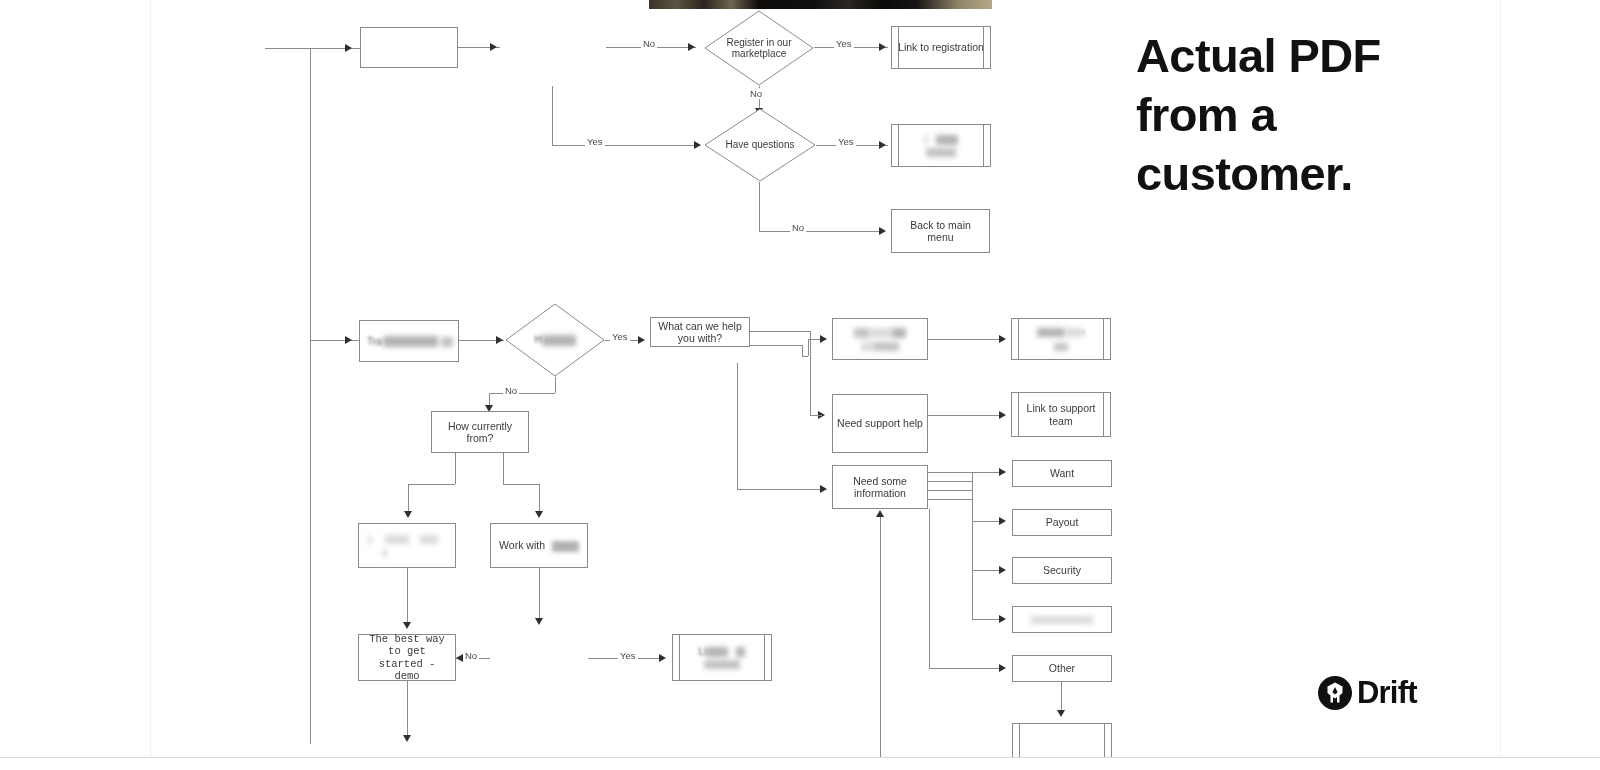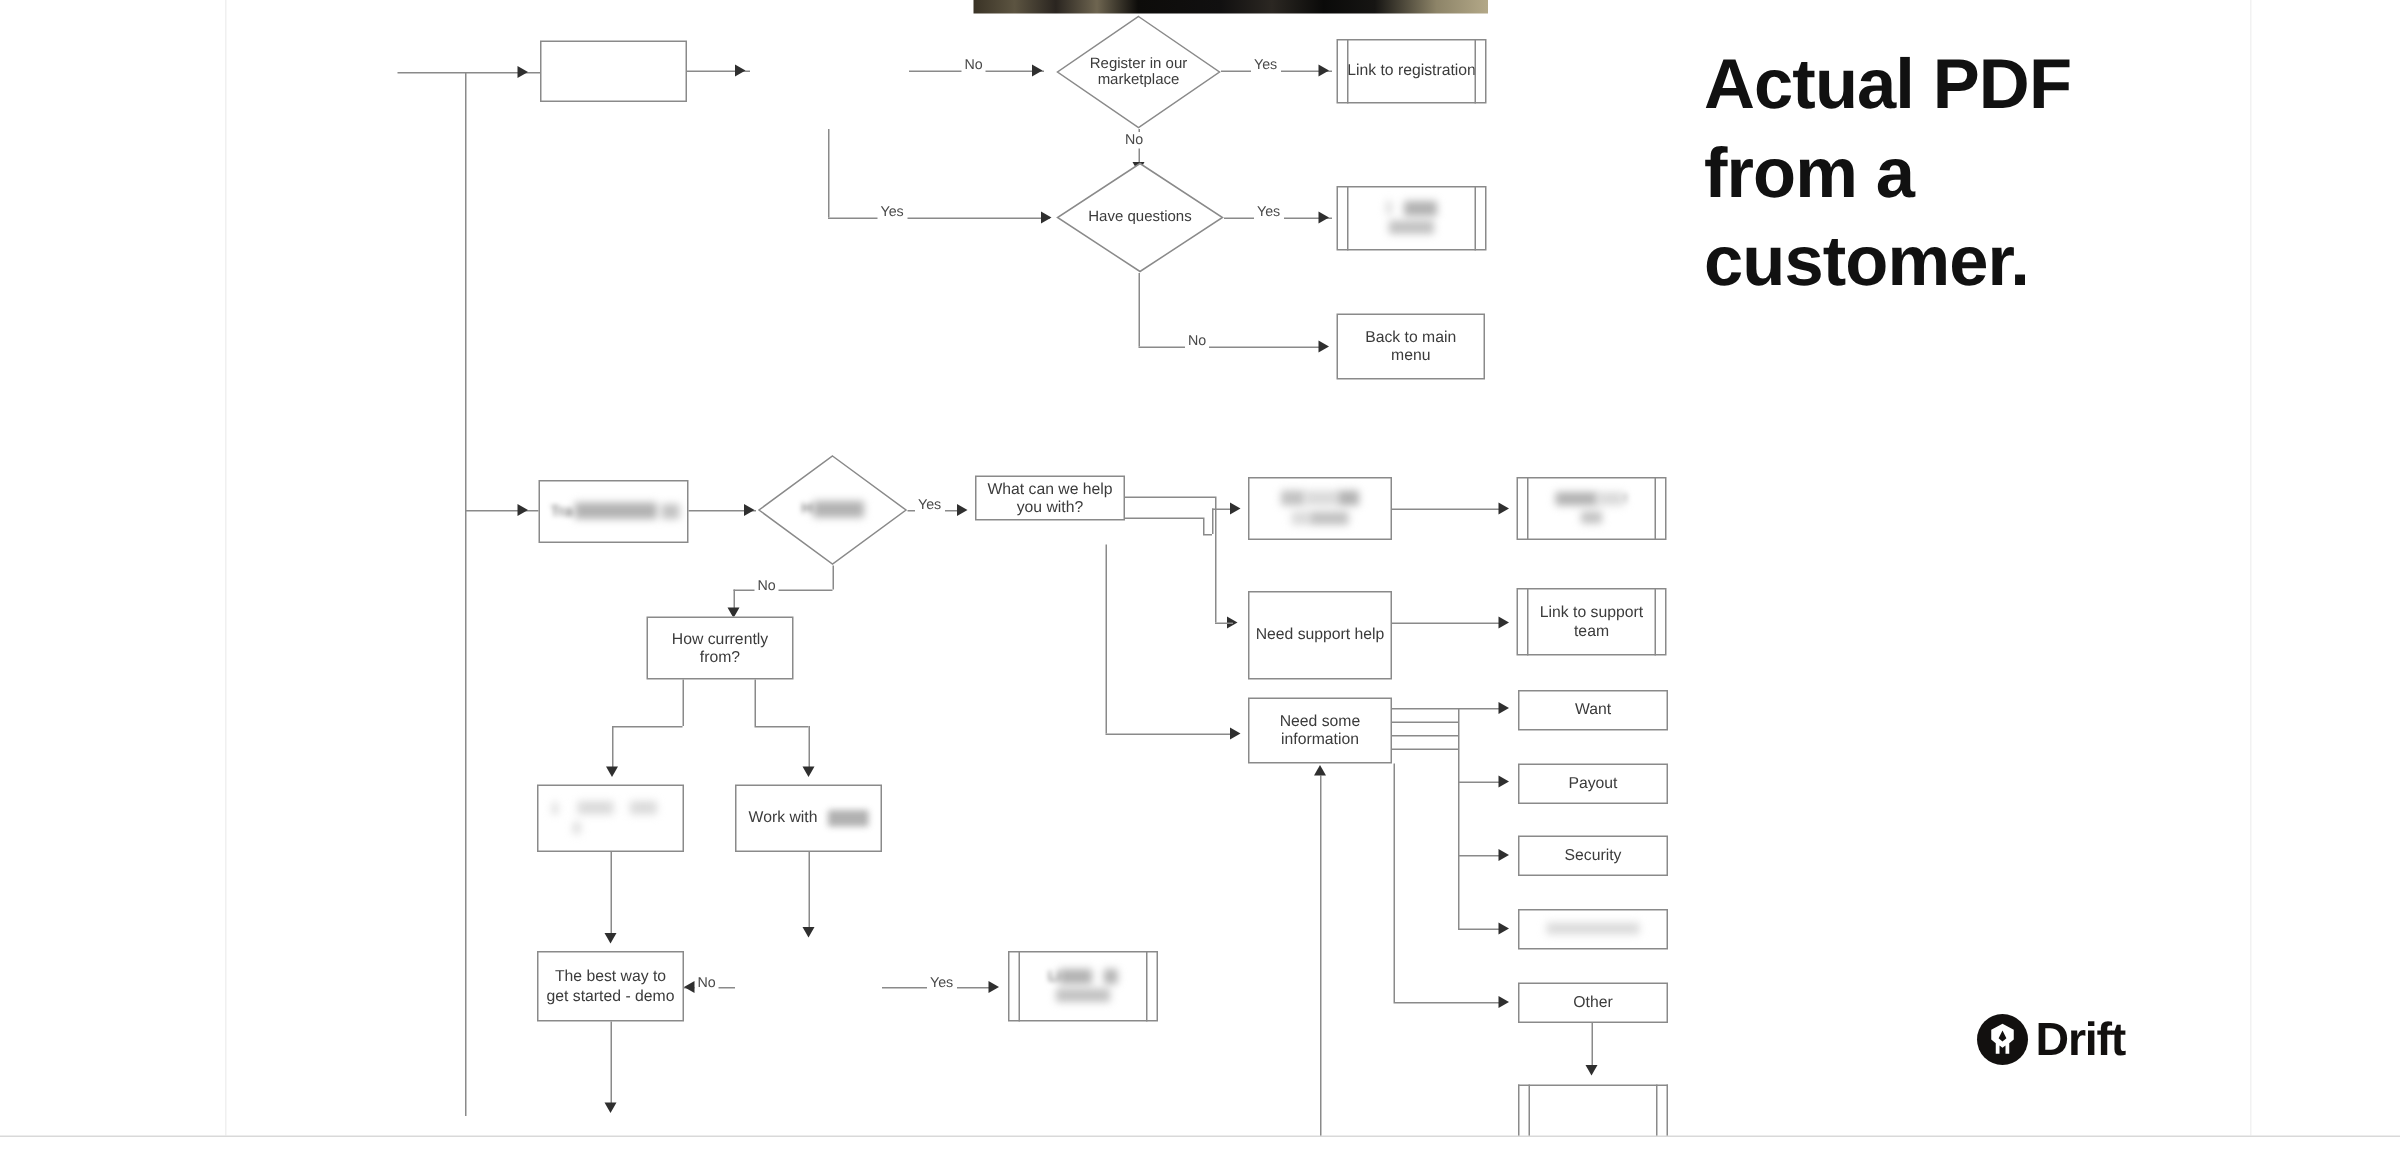--- a/index.html
+++ b/index.html
@@ -374,21 +374,21 @@
         <span class="redact dk" style="width:27px;height:11px;margin-left:4px;"></span>
       </span>
     </div>
 
     <div class="ln v" style="left:407px; top:568px; height:58px;"></div>
     <div class="arw d" style="left:403px; top:622px;"></div>
 
     <div class="ln v" style="left:539px; top:568px; height:54px;"></div>
     <div class="arw d" style="left:535px; top:618px;"></div>
 
-    <div class="node" style="left:358px; top:634px; width:98px; height:47px;">
+    <div class="node" style="left:358px; top:634px; width:98px; height:47px;font-family:Liberation Mono, monospace;">
       <span>The best way to get started - demo</span>
     </div>
 
 
     <div class="ln h" style="left:456px; top:658px; width:34px;"></div>
     <div class="elabel" style="left:463px; top:650px;">No</div>
     <div class="arw l" style="left:456px; top:654px;"></div>
 
     <div class="ln h" style="left:588px; top:658px; width:76px;"></div>
     <div class="elabel" style="left:618px; top:650px;">Yes</div>

